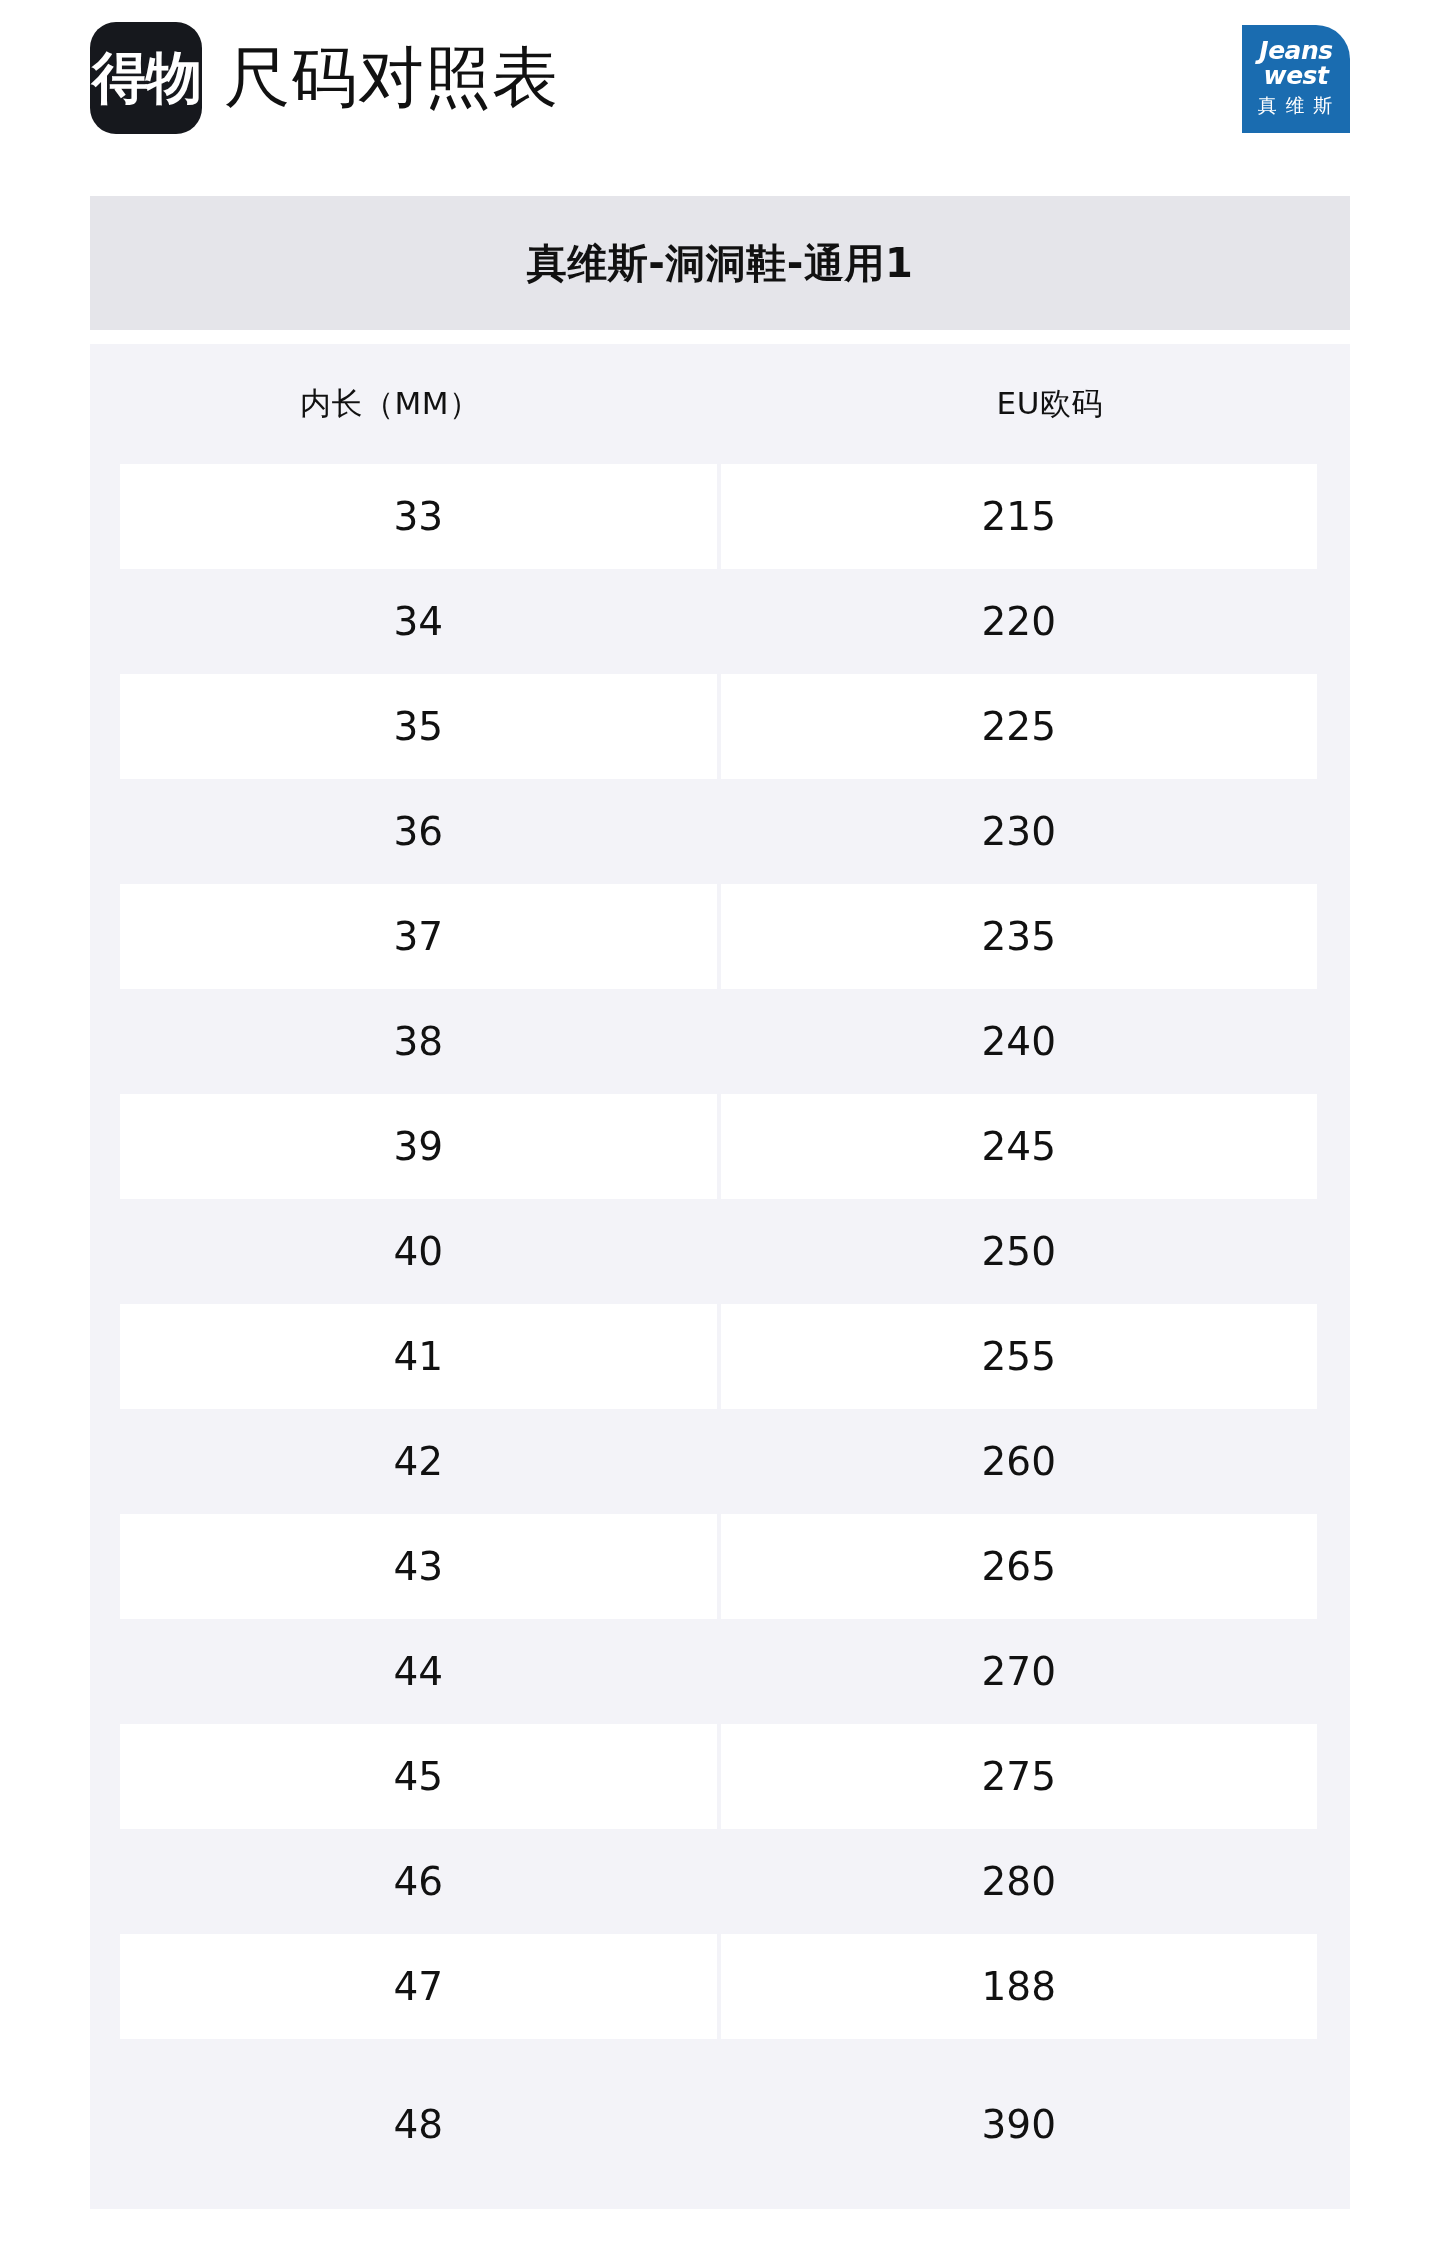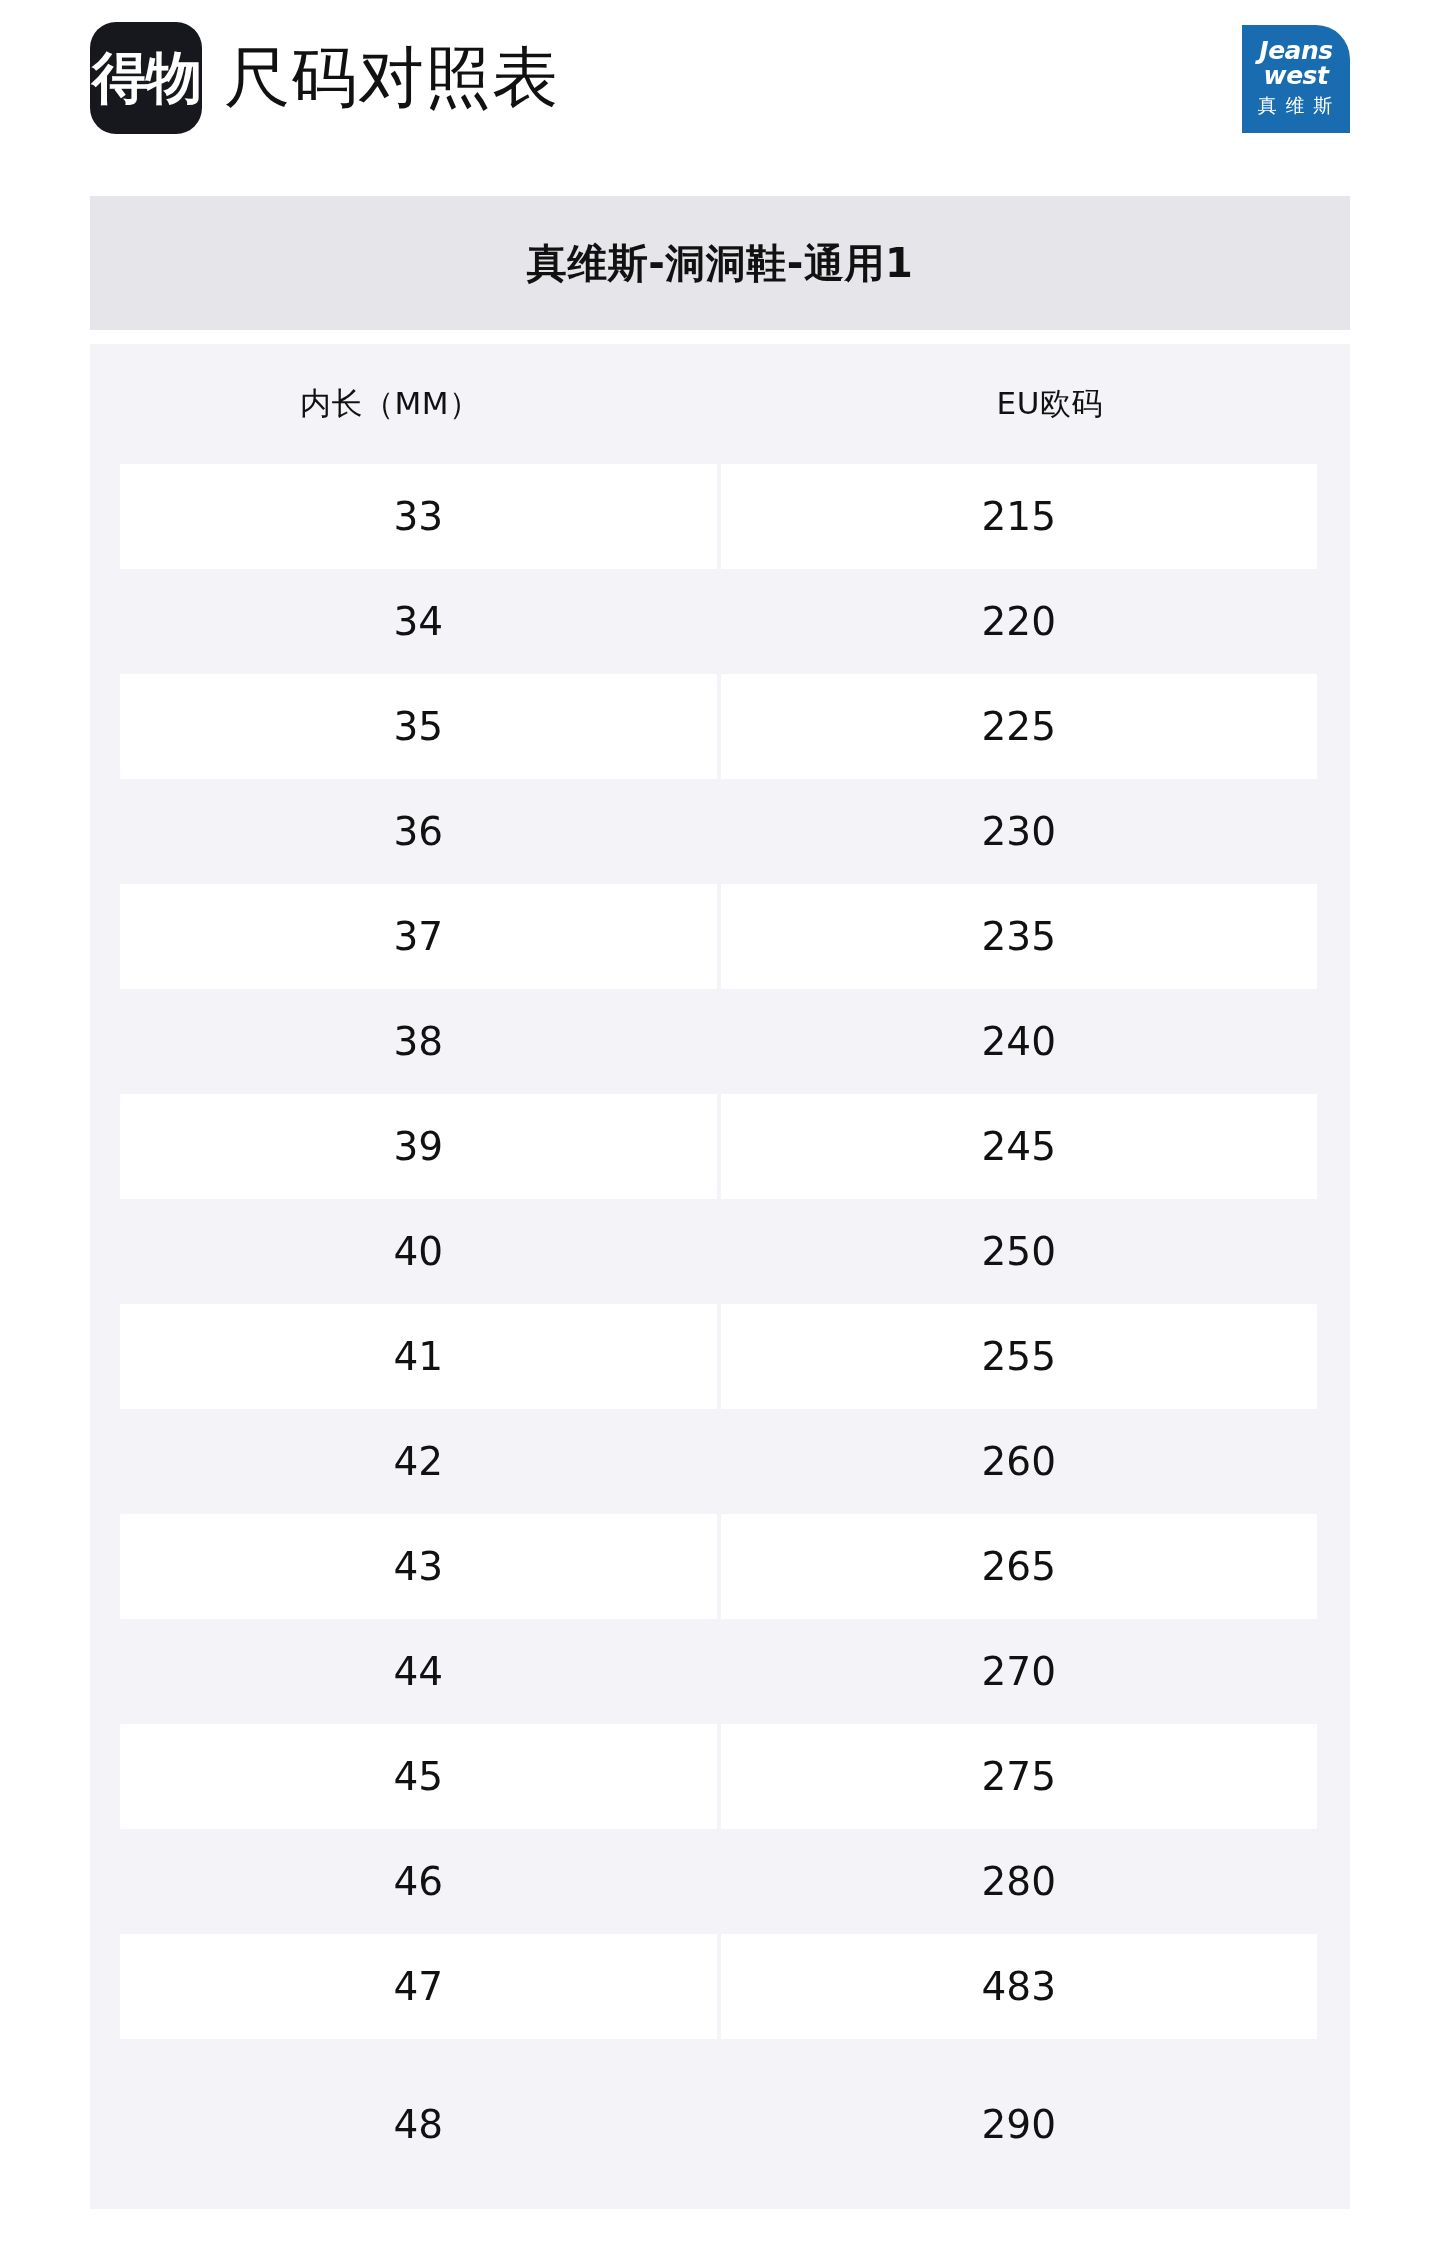--- a/index.html
+++ b/index.html
@@ -272,23 +272,23 @@
         <div class="trow white-row">
           <div class="tcell col-left">45</div>
           <div class="tcell col-right">275</div>
         </div>
         <div class="trow tint-row">
           <div class="tcell col-left">46</div>
           <div class="tcell col-right">280</div>
         </div>
         <div class="trow white-row">
           <div class="tcell col-left">47</div>
-          <div class="tcell col-right">483</div>
+          <div class="tcell col-right">188</div>
         </div>
         <div class="trow tint-row last-row">
           <div class="tcell col-left">48</div>
-          <div class="tcell col-right">290</div>
+          <div class="tcell col-right">390</div>
         </div>
       </div>
 
   </div>
 
 </div>
 
 </body></html>

